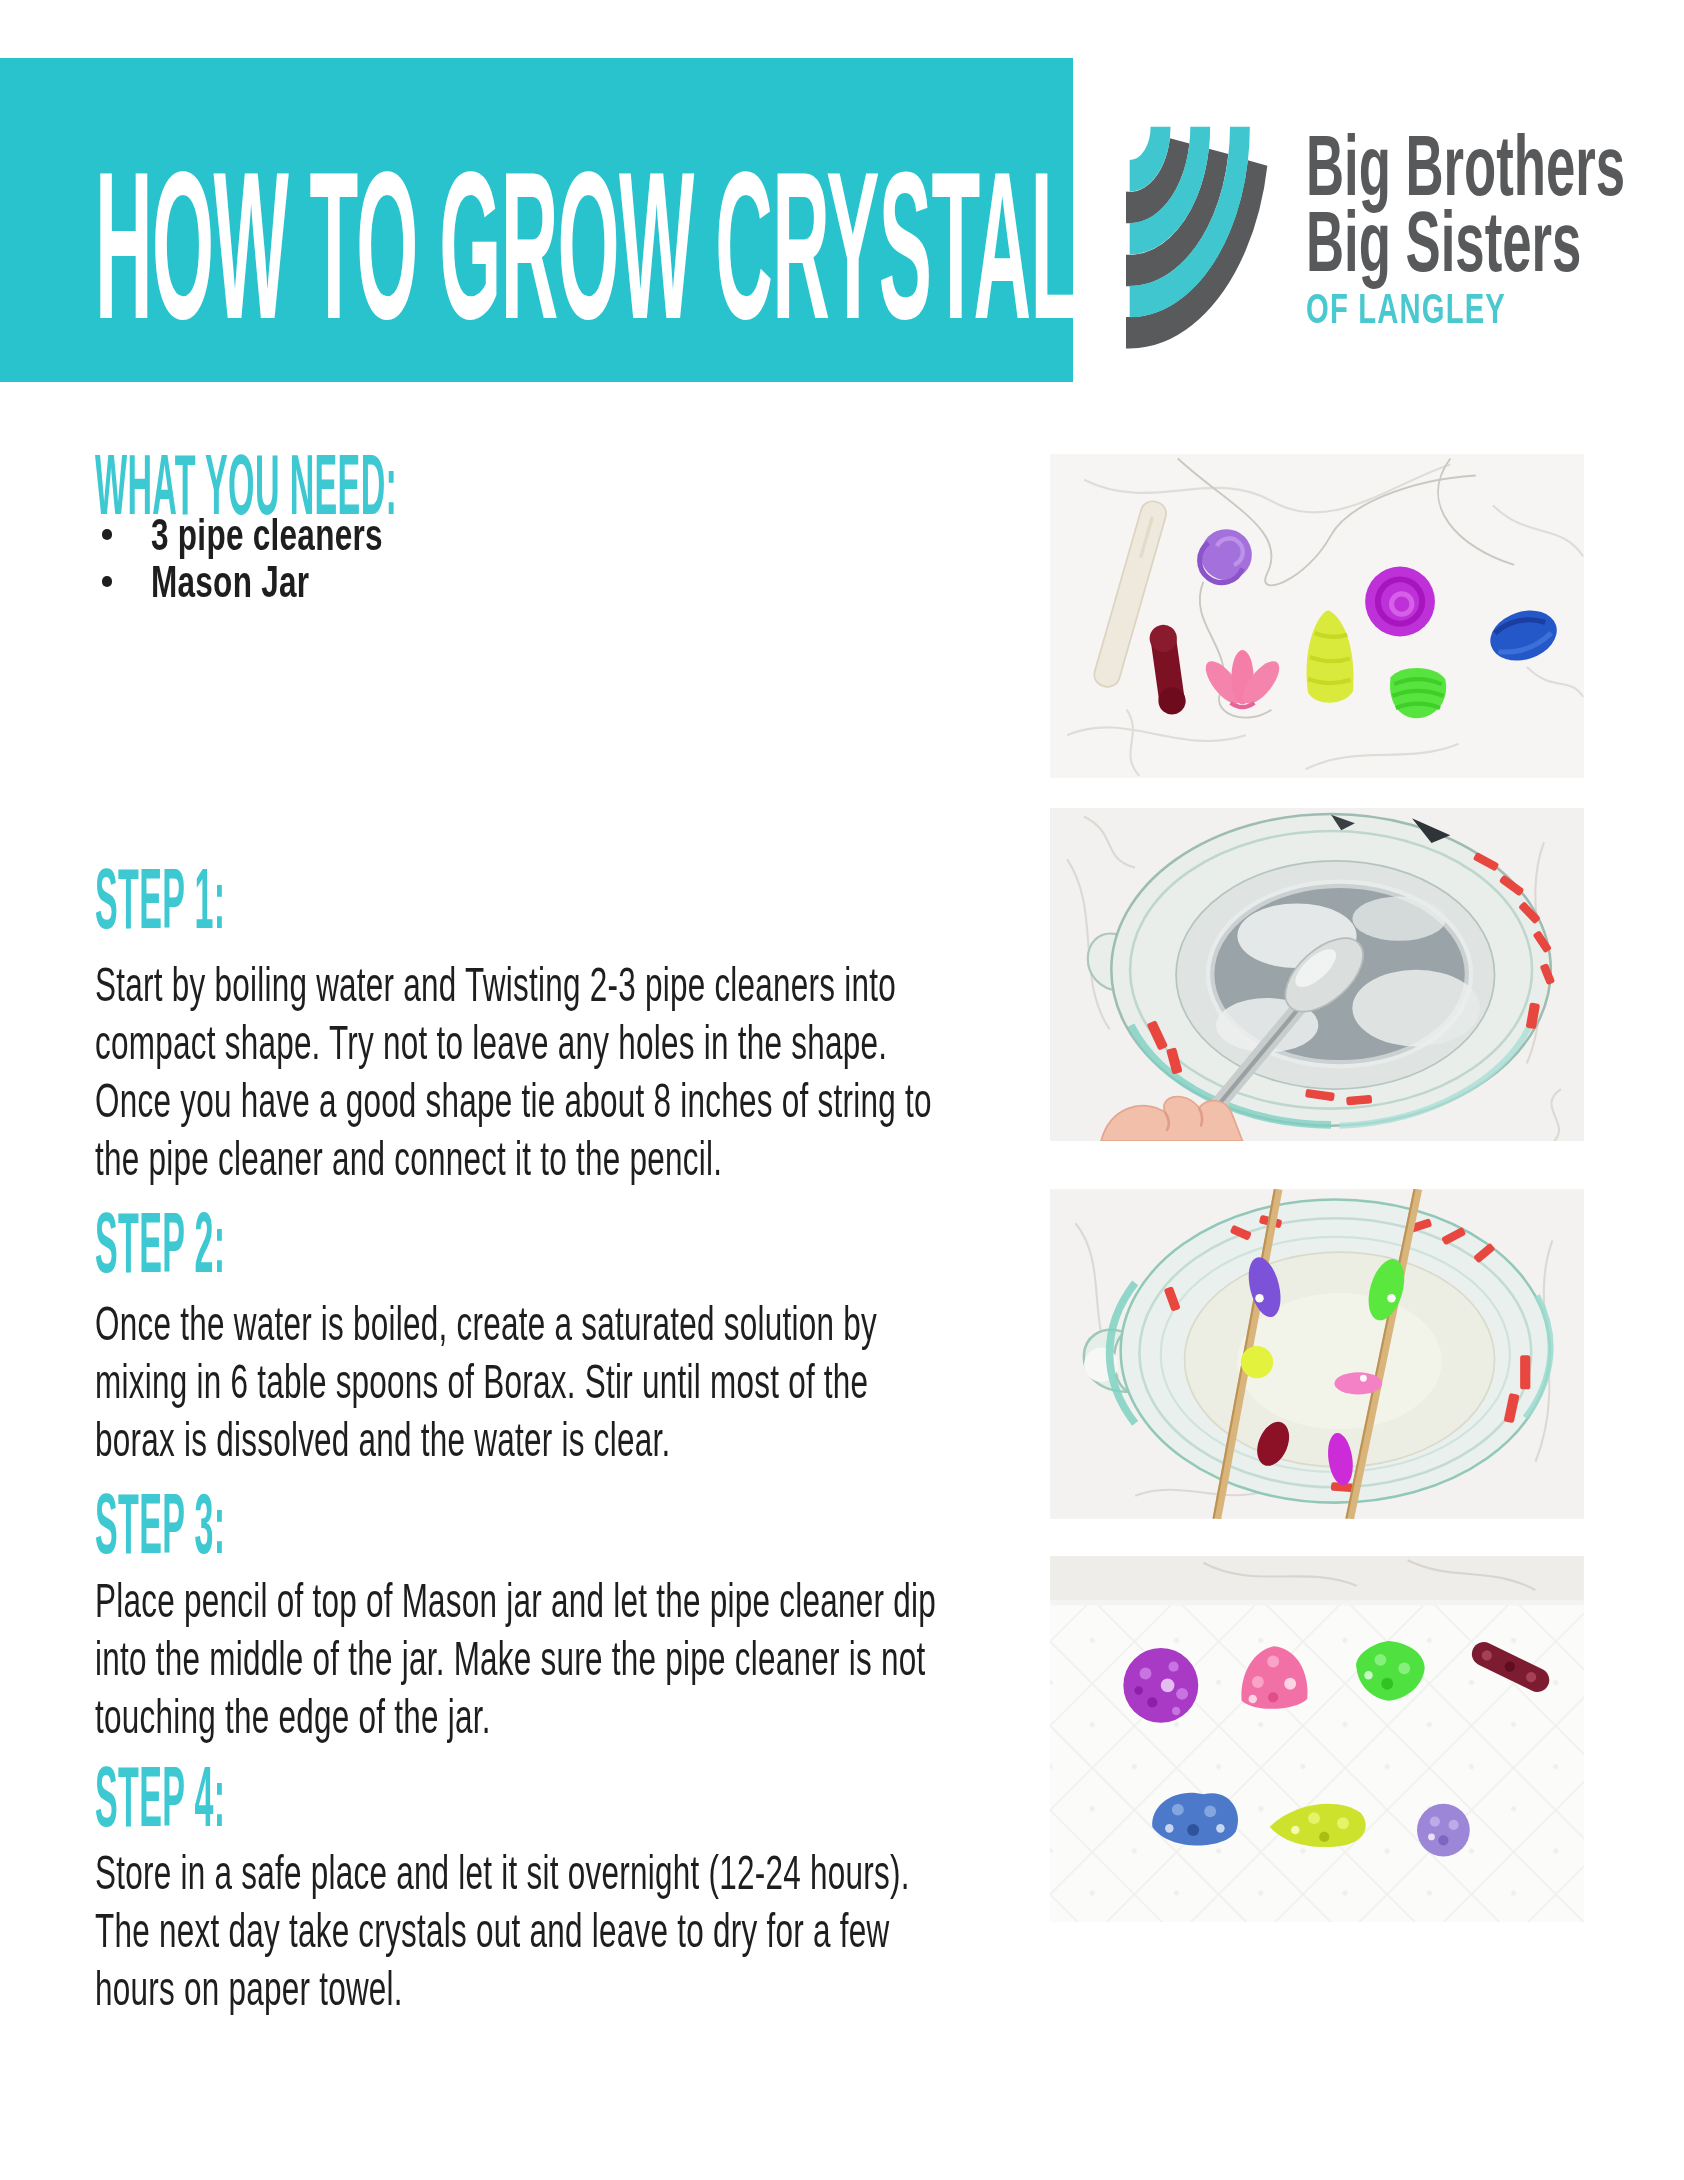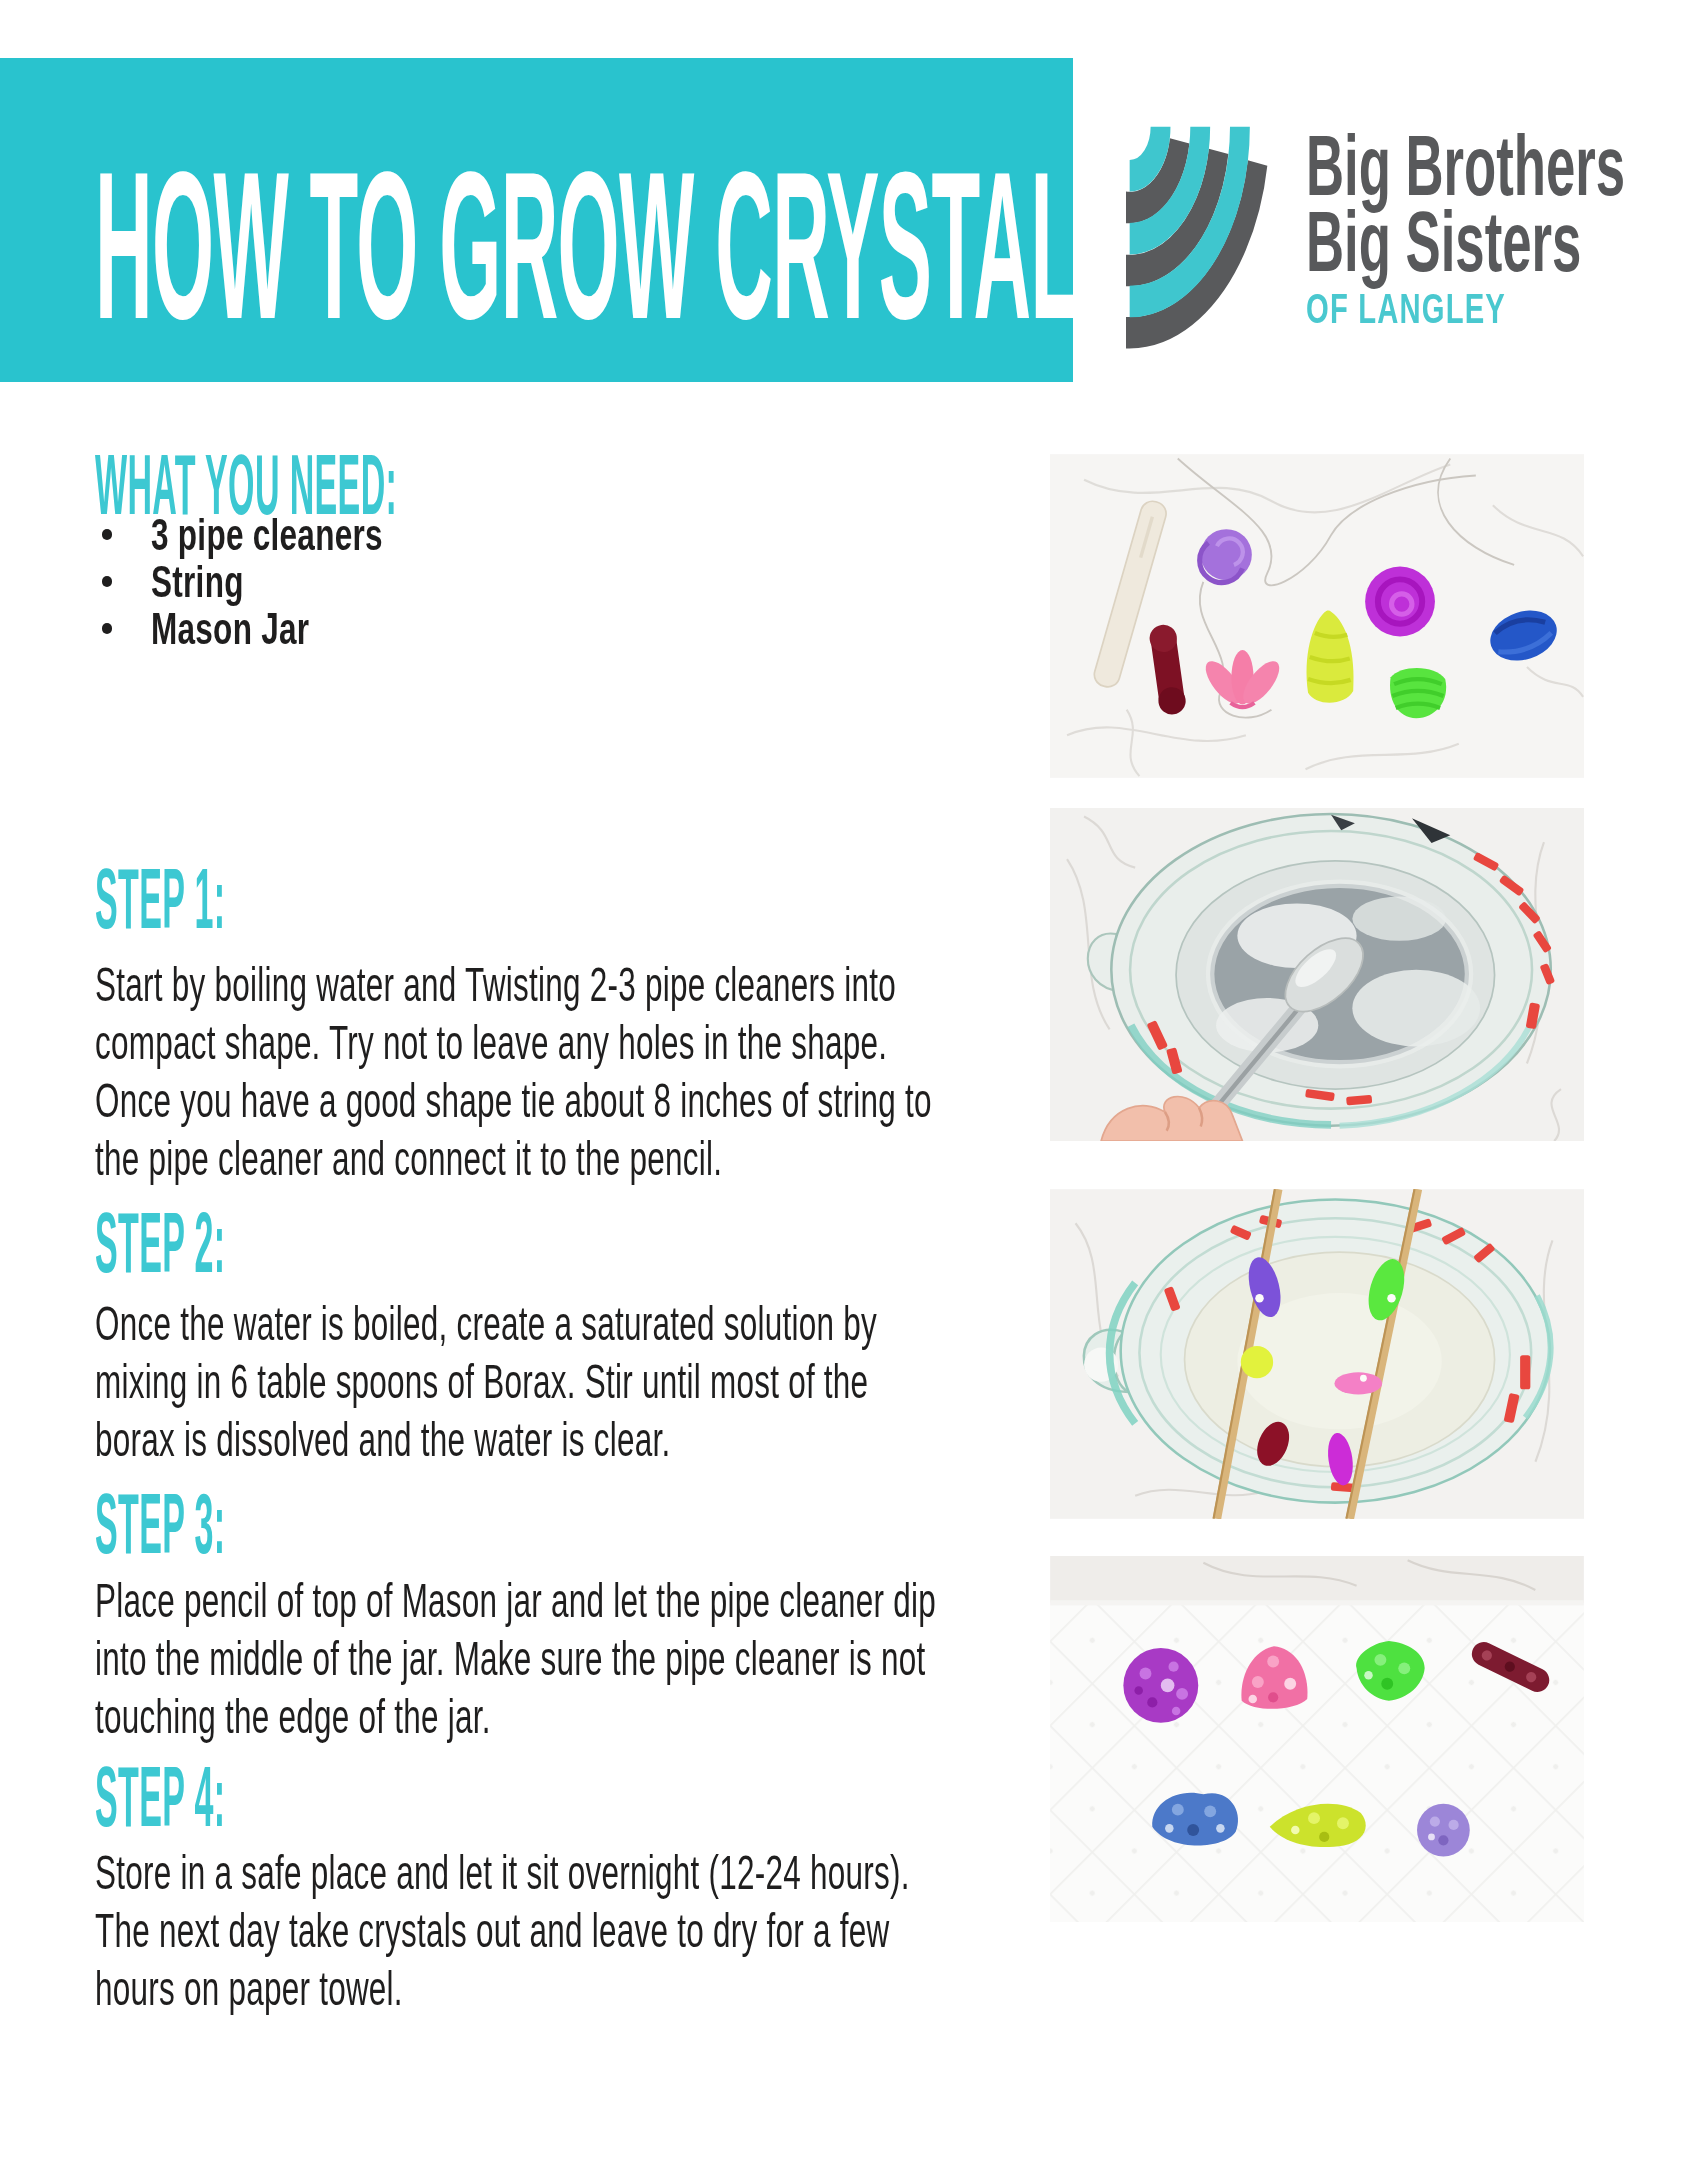--- a/index.html
+++ b/index.html
@@ -69,24 +69,20 @@
 <p class="logo-line" style="top:123px">Big Brothers</p>
 <p class="logo-line" style="top:199px">Big Sisters</p>
 <p class="logo-sub">OF LANGLEY</p>
 
 <h2 class="h" style="top:442px">WHAT YOU NEED:</h2>
 
 <div class="list">
   <div class="li">
     <span class="dot"></span>
     <span class="li-text">3 pipe cleaners</span>
-  </div>
-  <div class="li">
-    <span class="dot"></span>
-    <span class="li-text">String</span>
   </div>
   <div class="li">
     <span class="dot"></span>
     <span class="li-text">Mason Jar</span>
   </div>
 </div>
 
 <h2 class="h" style="top:856px">STEP 1:</h2>
 <p class="p" style="top:956px">Start by boiling water and Twisting 2-3 pipe cleaners into
 compact shape. Try not to leave any holes in the shape.

